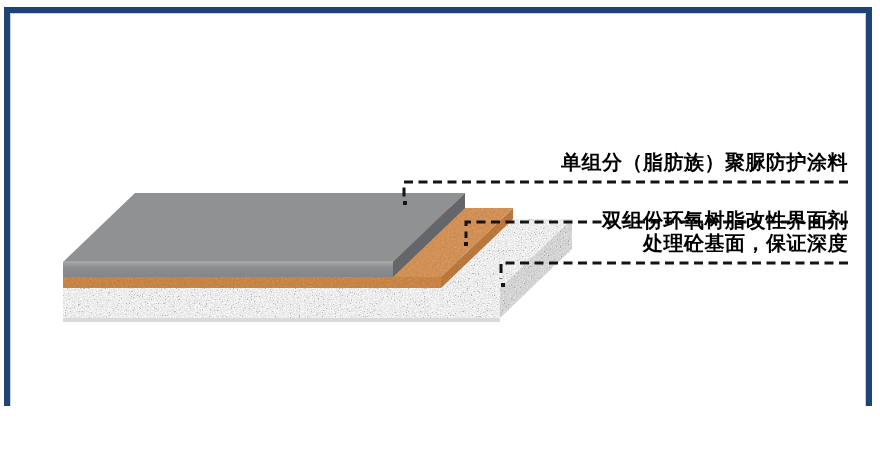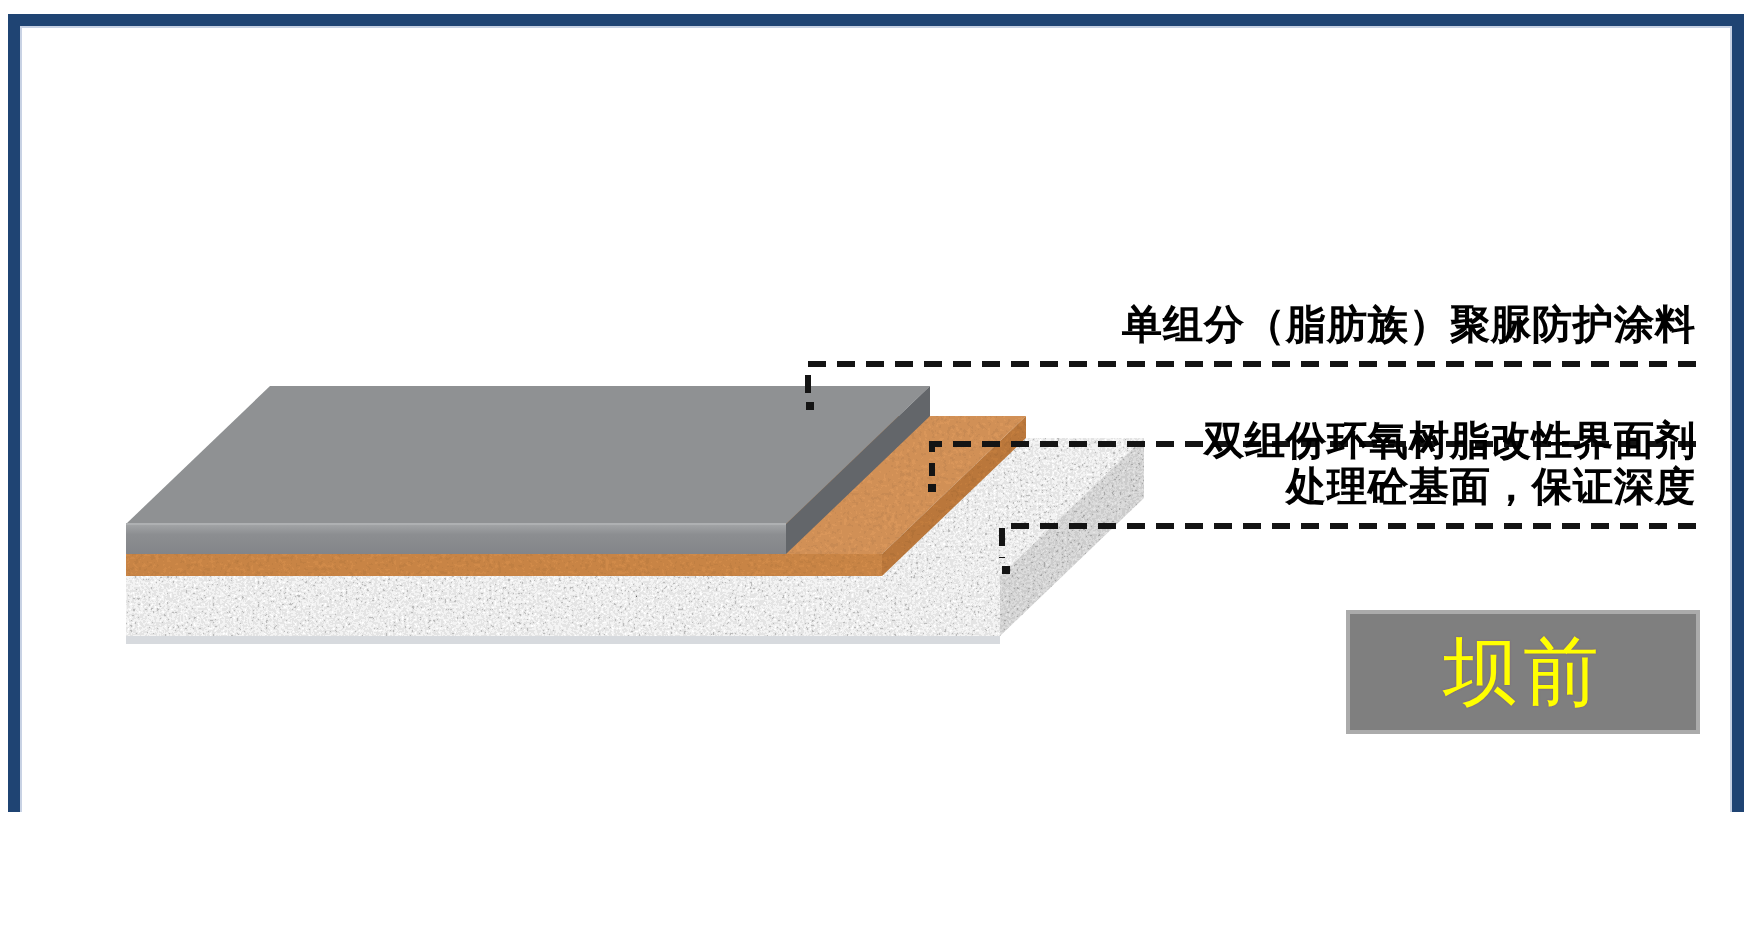--- a/index.html
+++ b/index.html
@@ -106,17 +106,14 @@
     <rect x="464" y="242" width="4" height="4" fill="#141414"></rect>
 
     <path d="M 848 263 L 501 263 L 501 279" fill="none" stroke="#141414" stroke-width="3" stroke-dasharray="9 5.5"></path>
     <rect x="501" y="283" width="4" height="4" fill="#141414"></rect>
   </svg>
 
   <div id="label-1" class="layer-label">单组分（脂肪族）聚脲防护涂料</div>
   <div id="label-2" class="layer-label">双组份环氧树脂改性界面剂</div>
   <div id="label-3" class="layer-label">处理砼基面，保证深度</div>
 
-  <div class="badge">
-    <span>坝前</span>
-  </div>
 
 </div>
 
 </body></html>

